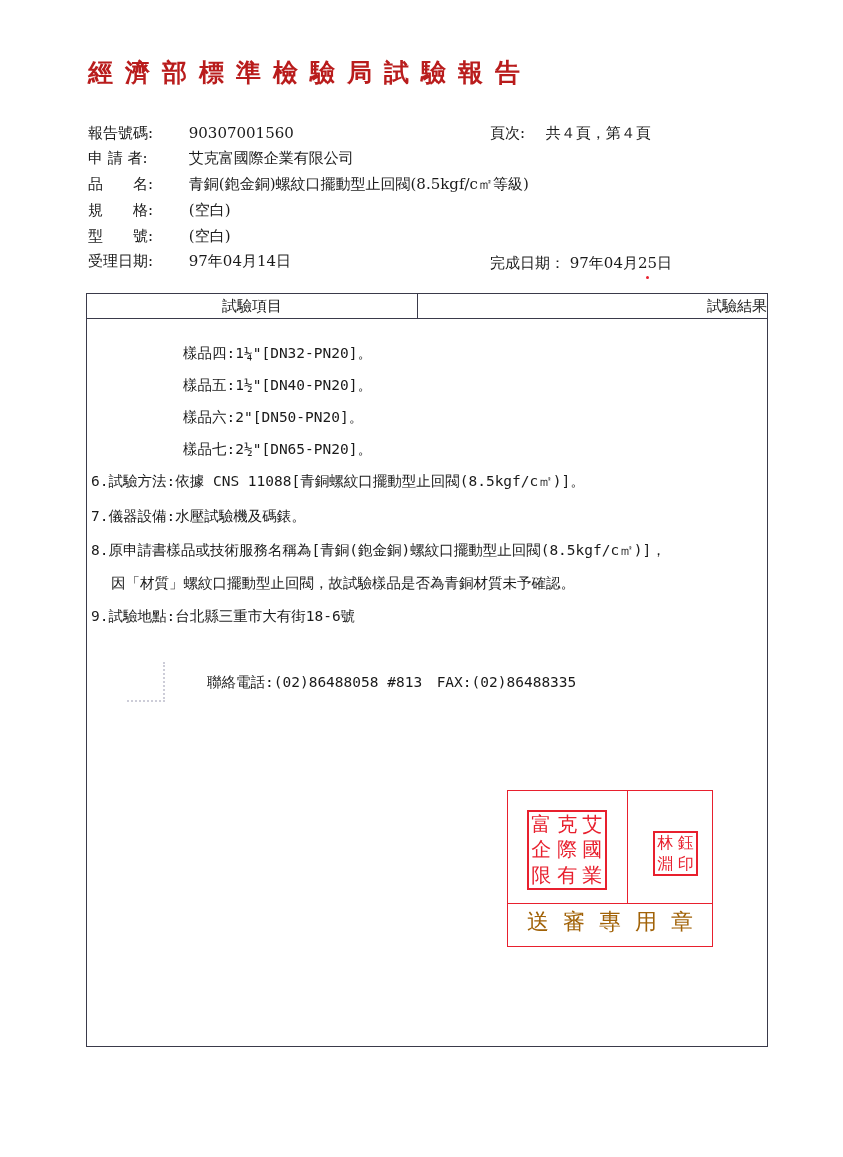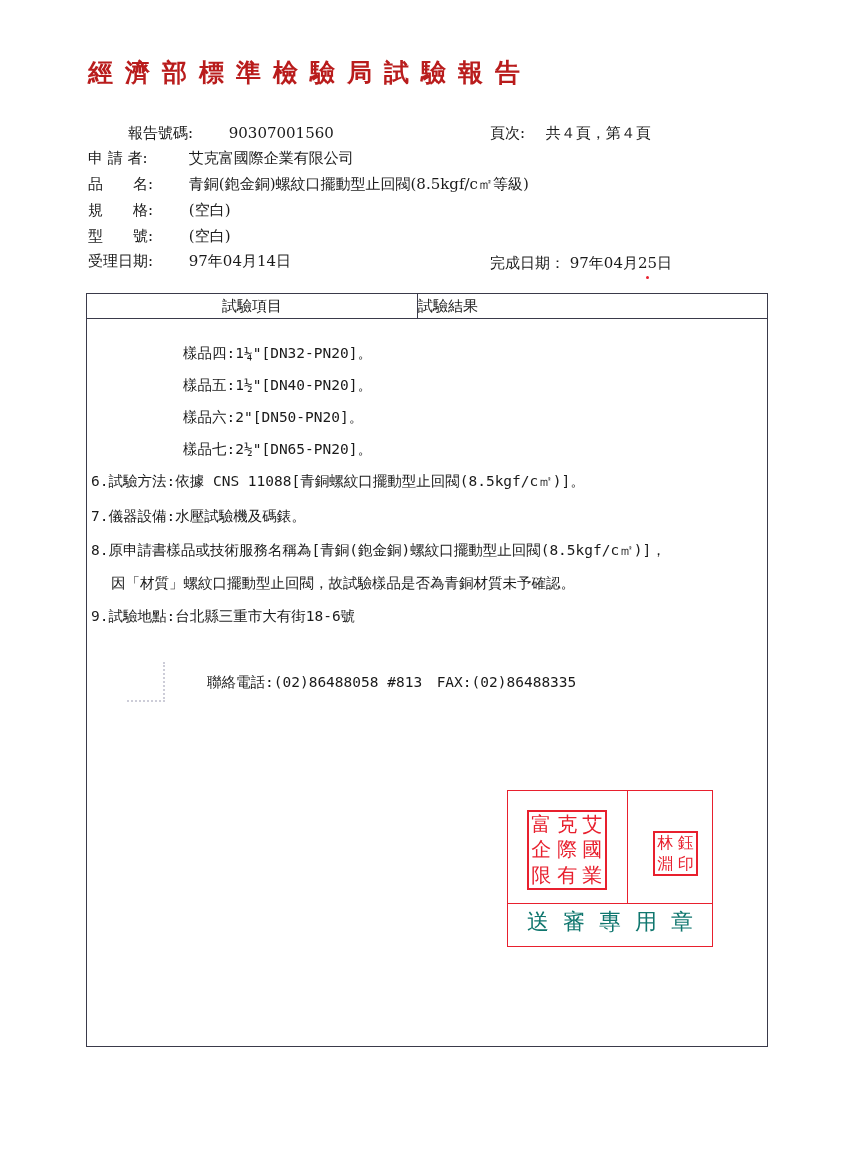--- a/index.html
+++ b/index.html
@@ -20,21 +20,21 @@
   .table {
     position: absolute; left: 86px; top: 293px;
     width: 680px; height: 752px;
     border: 1.5px solid #3a3a4a;
   }
   .thead {
     display: flex; height: 24px; border-bottom: 1.5px solid #3a3a4a;
     font-size: 15px;
   }
   .thead .c1 { width: 330px; text-align: center; line-height: 24px; border-right: 1px solid #3a3a4a; }
-  .thead .c2 { flex: 1; text-align: left; line-height: 24px; }
+  .thead .c2 { flex: 1; text-align: right; line-height: 24px; }
   .line {
     position: absolute; font-family: "DejaVu Sans Mono", "Liberation Mono", monospace;
     font-size: 14.5px; white-space: nowrap; color: #1a1a1a;
   }
   .sample { left: 96px; }
   .numbered { left: 4px; }
   .faint-mark {
     position: absolute; left: 127px; top: 662px; width: 36px; height: 38px;
     border-right: 2px dotted #b8b8c8; border-bottom: 2px dotted #b8b8c8;
     opacity: 0.7;
@@ -54,30 +54,30 @@
   }
   .seal-large span { transform: scaleX(-1); display: block; }
   .seal-small {
     position: absolute; left: 145px; top: 40px; width: 45px; height: 45px;
     border: 2px solid #e8202e; box-sizing: border-box;
     display: grid; grid-template-columns: repeat(2, 1fr); grid-template-rows: repeat(2, 1fr);
     color: #e8202e; font-size: 16px; text-align: center; line-height: 20px;
   }
   .stamp-caption {
     position: absolute; left: 0; right: 0; top: 116px; text-align: center;
-    color: #0f766e; font-size: 22px; letter-spacing: 14px; padding-left: 14px;
+    color: #a16207; font-size: 22px; letter-spacing: 14px; padding-left: 14px;
   }
   .red-dot { position: absolute; width: 3px; height: 3px; background: #e8202e; border-radius: 50%; }
 </style>
 </head>
 <body>
 
 <div class="title">經濟部標準檢驗局試驗報告</div>
 
-<div class="meta" style="left:88px; top:124px;margin-left:40px;">
+<div class="meta" style="left:88px; top:124px;">
   <span class="lbl">報告號碼:</span>
   <span class="val">90307001560</span>
 </div>
 <div class="meta" style="left:490px; top:124px;">
   <span style="margin-right:16px;">頁次:</span>
   <span>共４頁，第４頁</span>
 </div>
 <div class="meta" style="left:88px; top:149px;">
   <span class="lbl">申 請 者:</span>
   <span class="val">艾克富國際企業有限公司</span>

